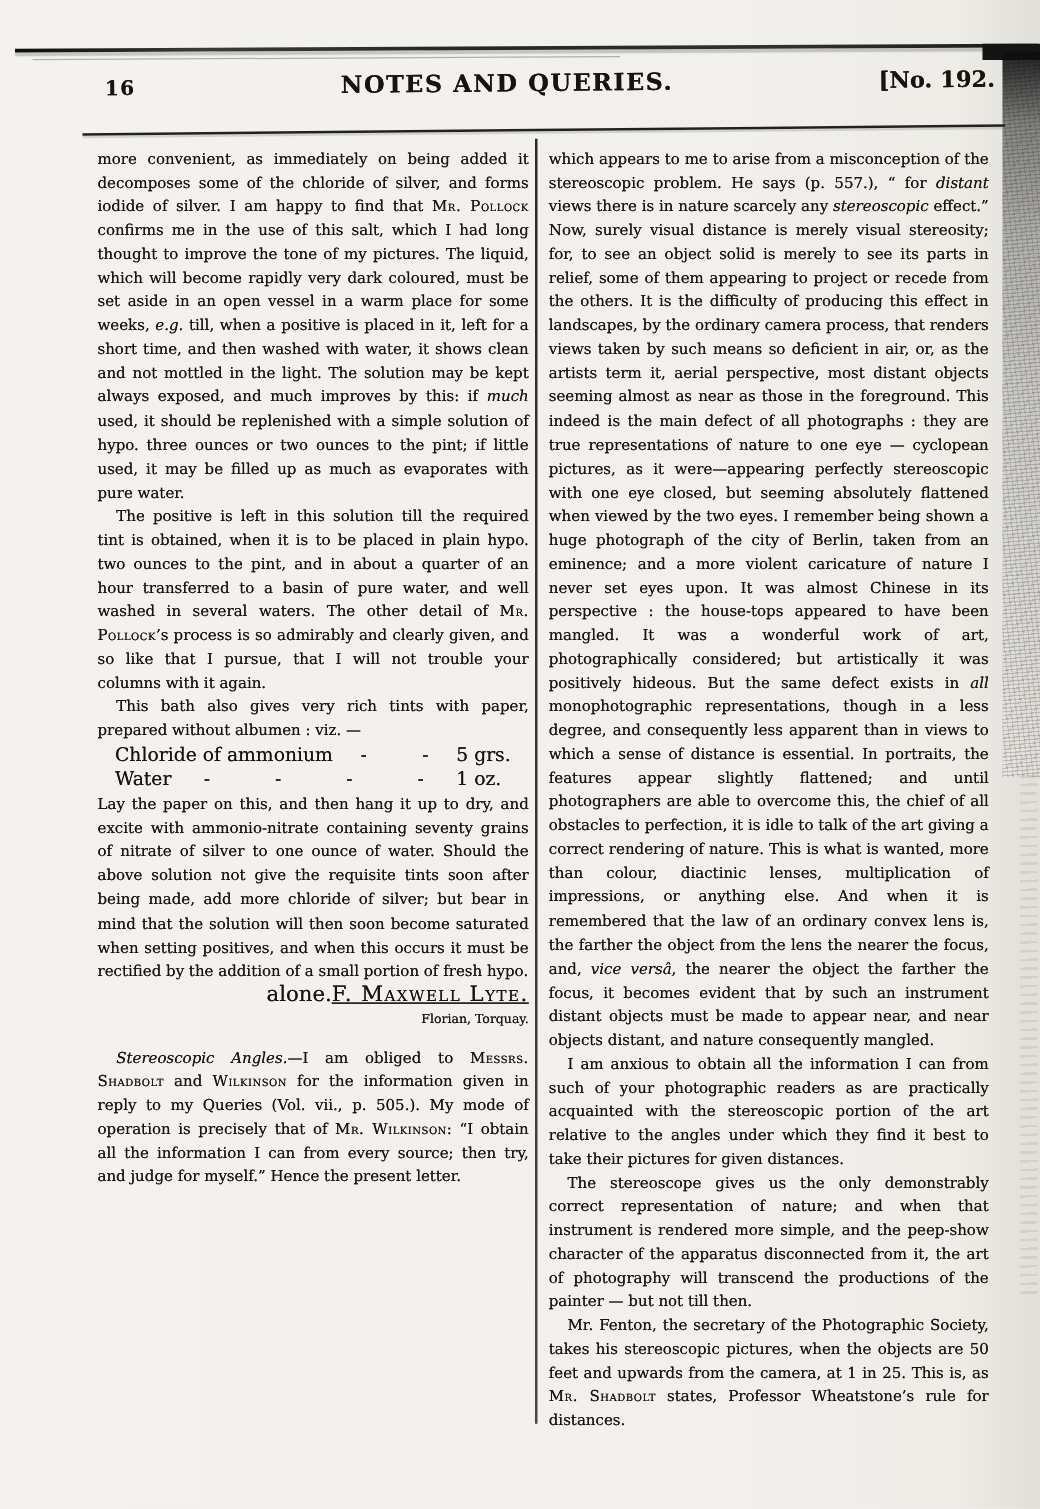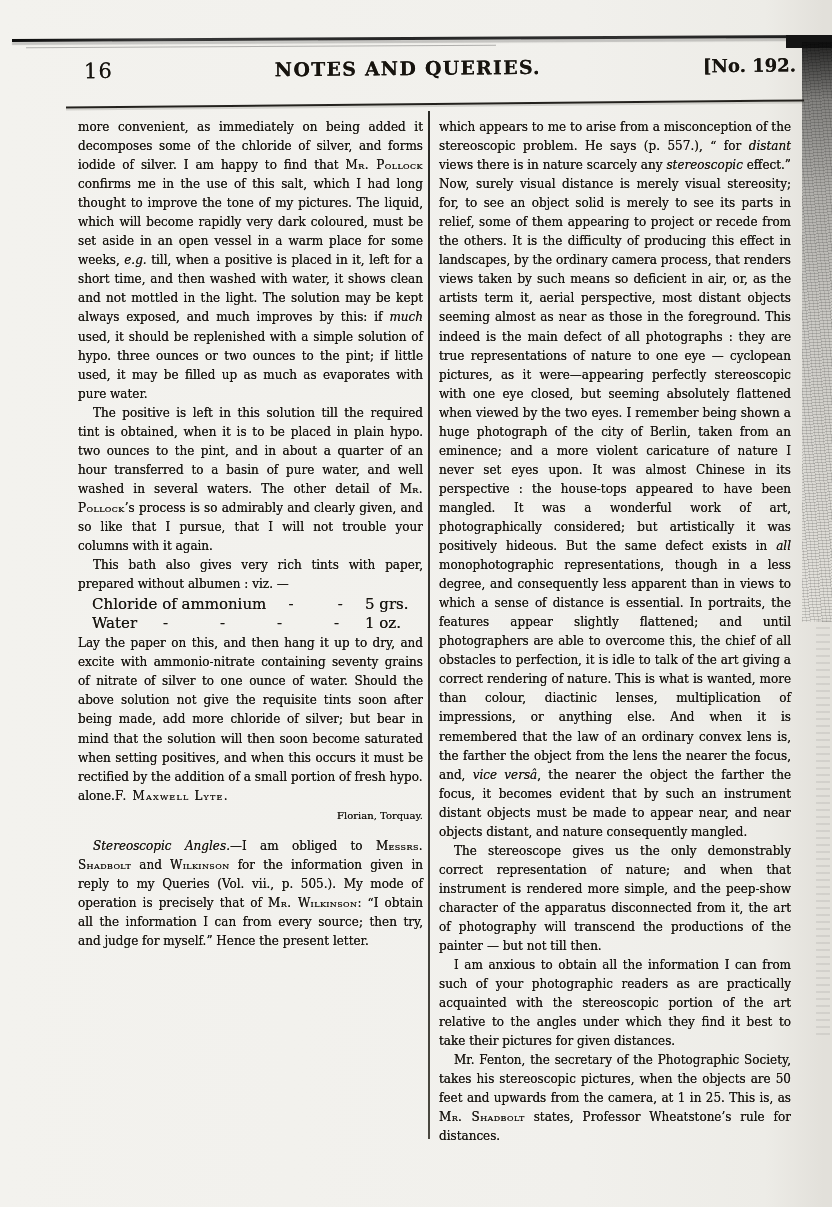--- a/index.html
+++ b/index.html
@@ -38,21 +38,21 @@
   .artifact-right-speck {
     position:absolute; top:620px; right:2px; width:14px; height:420px;
     background:repeating-linear-gradient(178deg, rgba(0,0,0,.07) 0 2px, transparent 2px 7px);
   }
   
   .header-row {
     position:absolute; top:56px; left:0; right:0;
     display:flex; align-items:baseline; padding:0 36px 0 84px;
     transform:rotate(-0.55deg);
   }
-  .page-num  { font-size:21px; font-weight:normal; letter-spacing:1px; }
+  .page-num  { font-size:16px; font-weight:bold; letter-spacing:1px; }
   .header-title {
     flex:1; text-align:center; font-size:19px; font-weight:bold; letter-spacing:1.2px;
   }
   .issue-num { font-size:18px; font-weight:bold; }
   .header-rule {
     position:absolute; top:103px; left:66px; right:28px; height:2px;
     background:#23211d; transform:rotate(-0.55deg);
     box-shadow:0 2px 0 rgba(120,118,110,.25);
   }
   
@@ -67,22 +67,22 @@
   p.para { margin:0; font-size:12px; line-height:19.05px; }
   p.indent { text-indent:15px; }
   p.space-before { margin-top:12px; }
   .it { font-style:italic; }
   .sc { font-variant:small-caps; letter-spacing:.4px; }
   .chem-table { margin:1px 2px 1px 14px; }
   .chem-row { display:flex; font-size:15px; line-height:19.05px; }
   .chem-label { white-space:nowrap; }
   .chem-dash { flex:1; text-align:center; }
   .chem-value { width:56px; white-space:nowrap; }
-  .sigline { display:flex; justify-content:flex-start; font-size:12px; line-height:19.05px; }
-  .sig-right { font-variant:small-caps; letter-spacing:1.2px; }
+  .sigline { display:flex; justify-content:flex-end; font-size:17px; line-height:19.05px; }
+  .sig-right { font-variant:small-caps; letter-spacing:1.2px;text-decoration:underline; }
   .byline { font-size:10px; line-height:19.05px; padding-left:18px; text-align:right; }
   .para, .chem-table, .sigline, .byline { text-shadow:0 0 .45px rgba(23,20,15,.85); }
   .page-num, .header-title, .issue-num { text-shadow:0 0 .5px rgba(23,20,15,.9); }
 </style>
 </head>
 <body>
 
 <div class="page">
   <div class="artifact-topline"></div>
   <div class="artifact-topline2"></div>
@@ -123,18 +123,18 @@
         <p class="para"><span>Lay the paper on this, and then hang it up to dry, and excite with ammonio-nitrate containing seventy grains of nitrate of silver to one ounce of water.  Should the above solution not give the requisite tints soon after being made, add more chloride of silver; but bear in mind that the solution will then soon become saturated when setting positives, and when this occurs it must be rectified by the addition of a small portion of fresh hypo.</span></p>
         <div class="sigline">
           <span>alone.</span>
           <span class="sig-right">F. Maxwell Lyte.</span>
         </div>
         <div class="byline">Florian, Torquay.</div>
         <p class="para indent space-before"><span class="it">Stereoscopic Angles.</span><span>—I am obliged to </span><span class="sc">Messrs. Shadbolt</span><span> and </span><span class="sc">Wilkinson</span><span> for the information given in reply to my Queries (Vol. vii., p. 505.).  My mode of operation is precisely that of </span><span class="sc">Mr. Wilkinson</span><span>: “I obtain all the information I can from every source; then try, and judge for myself.”  Hence the present letter.</span></p>
       </div>
     <div class="col col-right" id="col-right">
         <p class="para"><span>which appears to me to arise from a misconception of the stereoscopic problem.  He says (p. 557.), “ for </span><span class="it">distant</span><span> views there is in nature scarcely any </span><span class="it">stereoscopic</span><span> effect.”  Now, surely visual distance is merely visual stereosity; for, to see an object solid is merely to see its parts in relief, some of them appearing to project or recede from the others.  It is the difficulty of producing this effect in landscapes, by the ordinary camera process, that renders views taken by such means so deficient in air, or, as the artists term it, aerial perspective, most distant objects seeming almost as near as those in the foreground.  This indeed is the main defect of all photographs : they are true representations of nature to one eye — cyclopean pictures, as it were—appearing perfectly stereoscopic with one eye closed, but seeming absolutely flattened when viewed by the two eyes.  I remember being shown a huge photograph of the city of Berlin, taken from an eminence; and a more violent caricature of nature I never set eyes upon.  It was almost Chinese in its perspective : the house-tops appeared to have been mangled.  It was a wonderful work of art, photographically considered; but artistically it was positively hideous.  But the same defect exists in </span><span class="it">all</span><span> monophotographic representations, though in a less degree, and consequently less apparent than in views to which a sense of distance is essential.  In portraits, the features appear slightly flattened; and until photographers are able to overcome this, the chief of all obstacles to perfection, it is idle to talk of the art giving a correct rendering of nature.  This is what is wanted, more than colour, diactinic lenses, multiplication of impressions, or anything else.  And when it is remembered that the law of an ordinary convex lens is, the farther the object from the lens the nearer the focus, and, </span><span class="it">vice versâ</span><span>, the nearer the object the farther the focus, it becomes evident that by such an instrument distant objects must be made to appear near, and near objects distant, and nature consequently mangled.</span></p>
+        <p class="para indent"><span>I am anxious to obtain all the information I can from such of your photographic readers as are practically acquainted with the stereoscopic portion of the art relative to the angles under which they find it best to take their pictures for given distances.</span></p>
         <p class="para indent"><span>The stereoscope gives us the only demonstrably correct representation of nature; and when that instrument is rendered more simple, and the peep-show character of the apparatus disconnected from it, the art of photography will transcend the productions of the painter — but not till then.</span></p>
-        <p class="para indent"><span>I am anxious to obtain all the information I can from such of your photographic readers as are practically acquainted with the stereoscopic portion of the art relative to the angles under which they find it best to take their pictures for given distances.</span></p>
         <p class="para indent"><span>Mr. Fenton, the secretary of the Photographic Society, takes his stereoscopic pictures, when the objects are 50 feet and upwards from the camera, at 1 in 25.  This is, as </span><span class="sc">Mr. Shadbolt</span><span> states, Professor Wheatstone’s rule for distances.</span></p>
       </div>
   </div>
 </div>
 
 </body></html>

